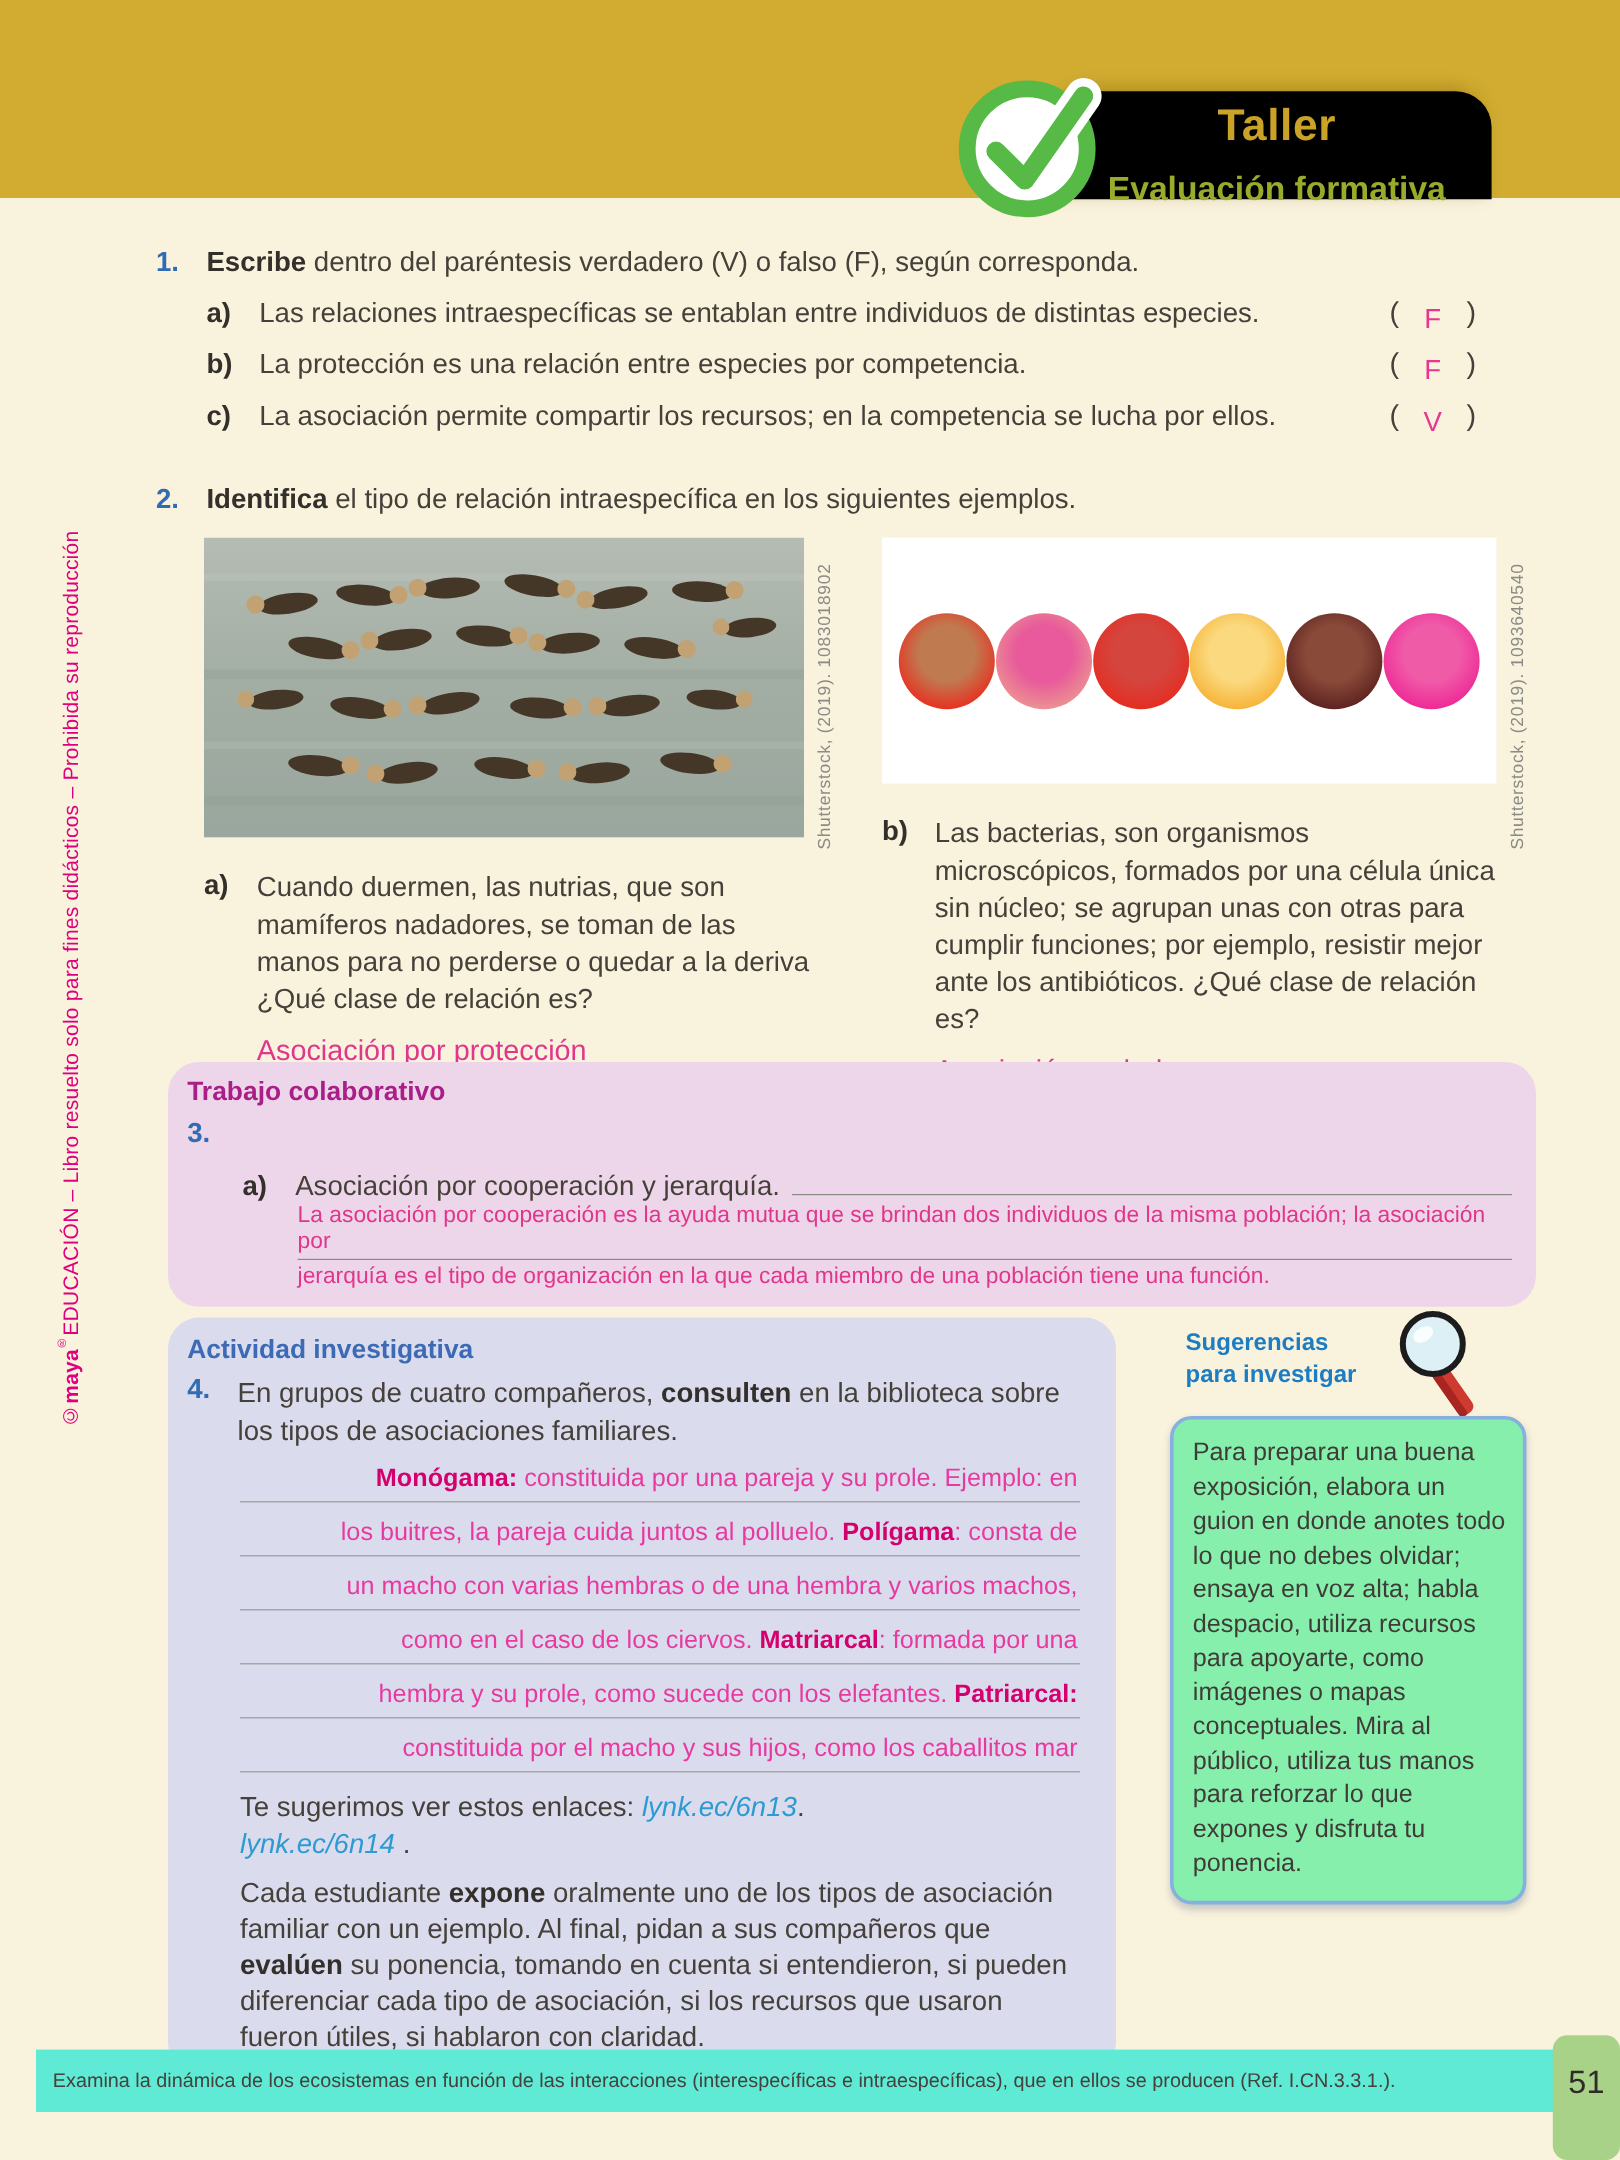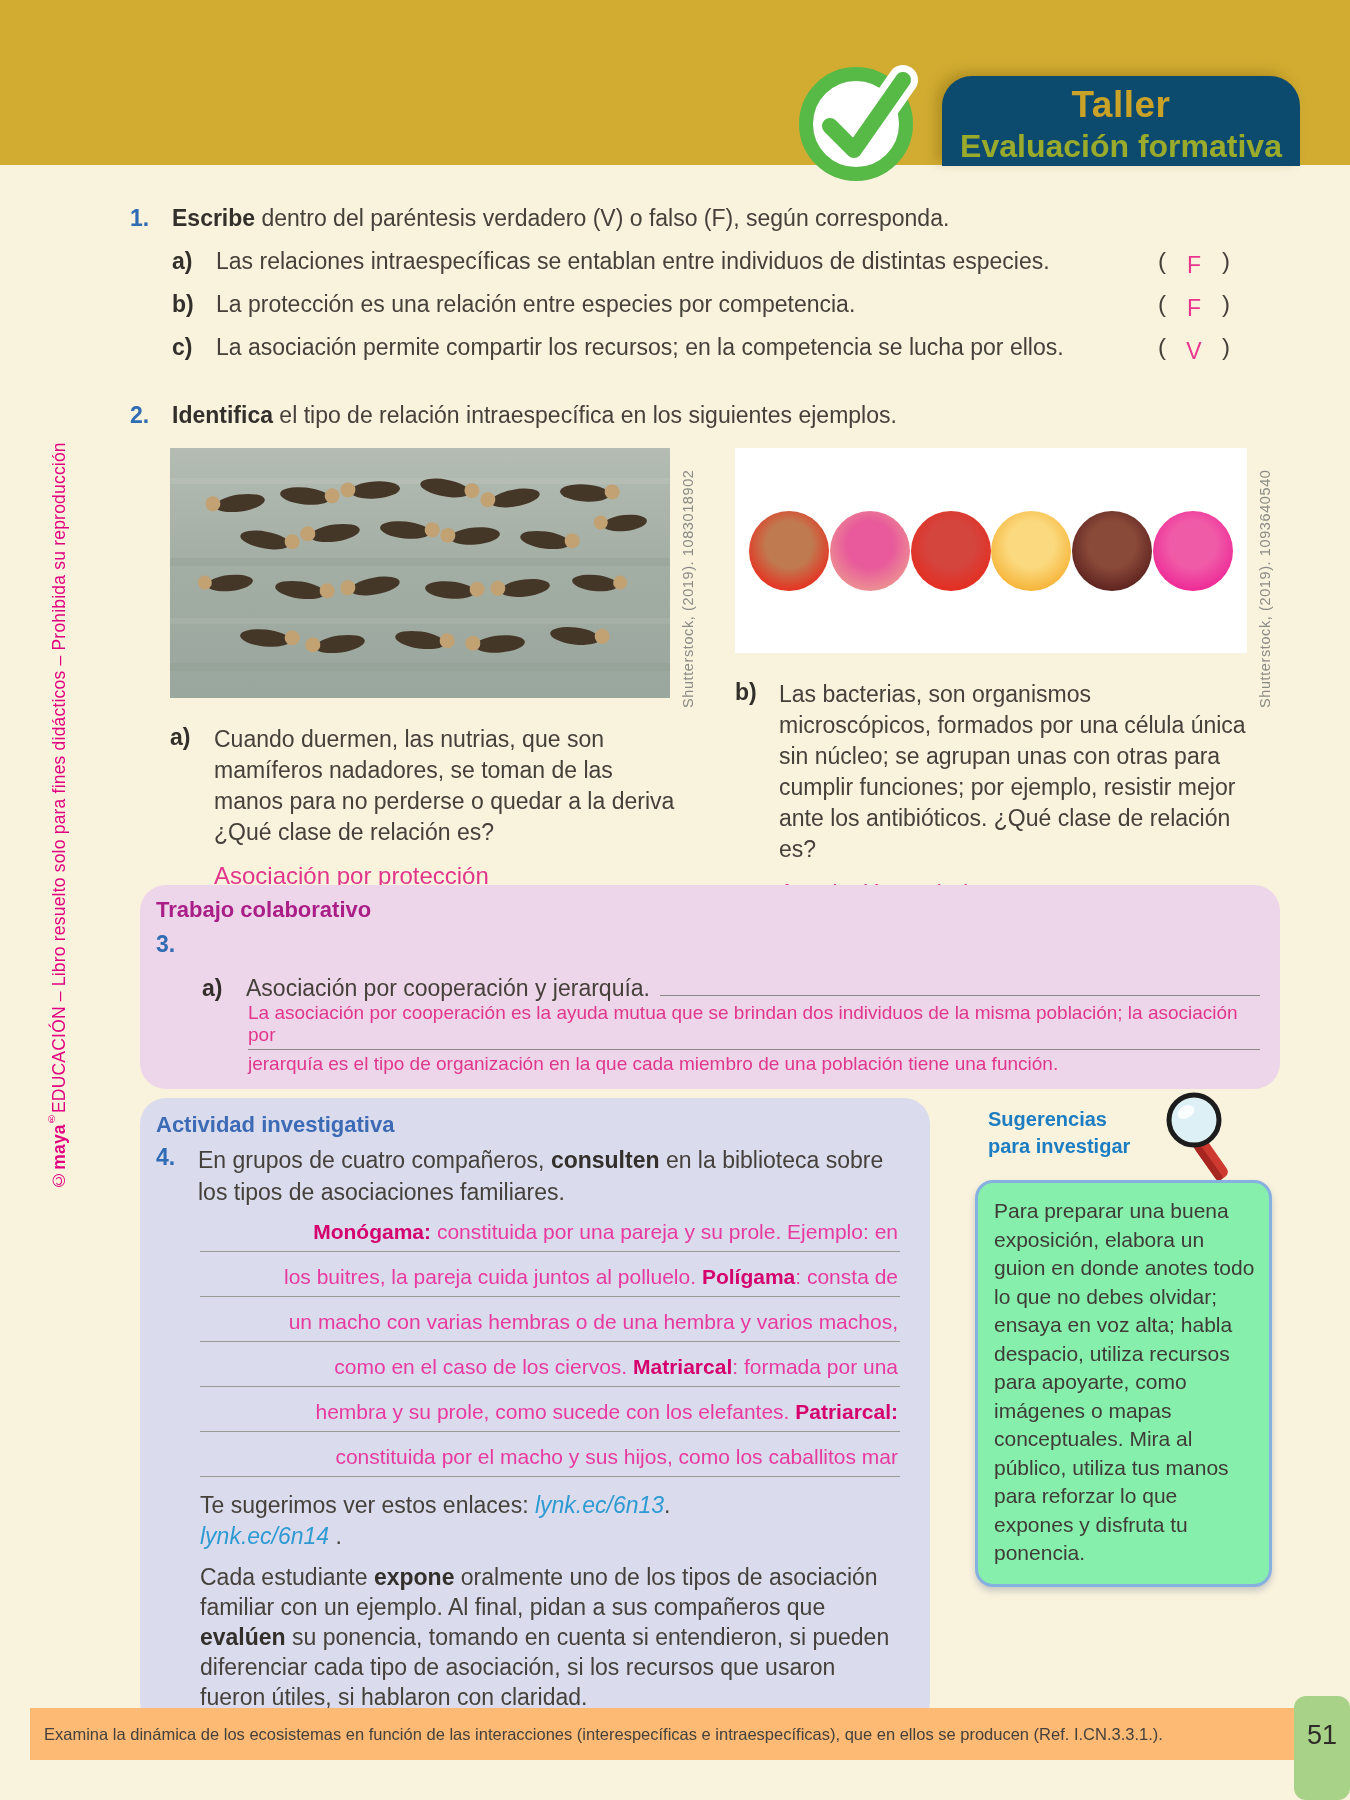--- a/index.html
+++ b/index.html
@@ -2,25 +2,25 @@
 <html><head>
 <meta charset="utf-8">
 <style>
   * { margin:0; padding:0; box-sizing:border-box; }
   html,body { width:1350px; }
   body { font-family:"Liberation Sans", sans-serif; background:#f9f2dd; }
   .page { position:relative; width:1350px; height:1800px; background:#f9f2dd; overflow:hidden; }
 
   
   .gold-band { position:absolute; left:0; top:0; width:1350px; height:165px; background:#d1ac31; }
-  .header-tab { position:absolute; left:942px; top:76px; width:358px; height:90px;
-    background:#0c4a6e; border-radius:30px 30px 0 0; box-shadow:-6px -4px 12px rgba(120,92,10,.35);
+  .header-tab { position:absolute; left:885px; top:76px; width:358px; height:90px;
+    background:#000000; border-radius:30px 30px 0 0; box-shadow:-6px -4px 12px rgba(120,92,10,.35);
     text-align:center; padding-top:8px; }
   .header-title { font-size:37px; font-weight:bold; color:#c9a227; letter-spacing:.5px; }
-  .header-subtitle { font-size:32px; font-weight:bold; color:#9aab2c; margin-top:2px; }
+  .header-subtitle { font-size:28px; font-weight:bold; color:#9aab2c; margin-top:16px; }
   .check-wrap { position:absolute; left:790px; top:48px; width:145px; height:150px; }
 
   
   .sidebar { position:absolute; left:46px; top:420px; height:770px; width:36px;
     writing-mode:vertical-rl; transform:rotate(180deg);
     color:#e0007f; font-size:17.5px; letter-spacing:.2px; white-space:nowrap; }
   .sidebar b { font-weight:bold; }
   .sidebar sup { font-size:10px; }
 
   
@@ -91,21 +91,21 @@
   
   .sugg-title { position:absolute; left:988px; top:1106px; color:#1d7dc2; font-weight:bold;
     font-size:20px; line-height:27px; }
   .mag-wrap { position:absolute; left:1158px; top:1090px; width:84px; height:100px; }
   .sugg-box { position:absolute; left:975px; top:1180px; width:297px; background:#86efac;
     border:3px solid #86b0df; border-radius:18px; padding:14px 14px 16px 16px;
     font-size:21px; line-height:28.5px; color:#3f3b37; box-shadow:0 4px 6px rgba(60,80,120,.25); }
 
   
   .footer-band { position:absolute; left:30px; top:1708px; width:1296px; height:52px;
-    background:#fdba74; display:flex; align-items:center; padding-left:14px; }
+    background:#5eead4; display:flex; align-items:center; padding-left:14px; }
   .footer-text { font-size:16.5px; color:#45413c; }
   .page-box { position:absolute; left:1294px; top:1696px; width:56px; height:104px;
     background:#a9d289; border-radius:12px; text-align:center; padding-top:24px;
     font-size:27px; color:#2f2b28; }
 </style>
 </head>
 <body>
 
 <div class="page">
 

